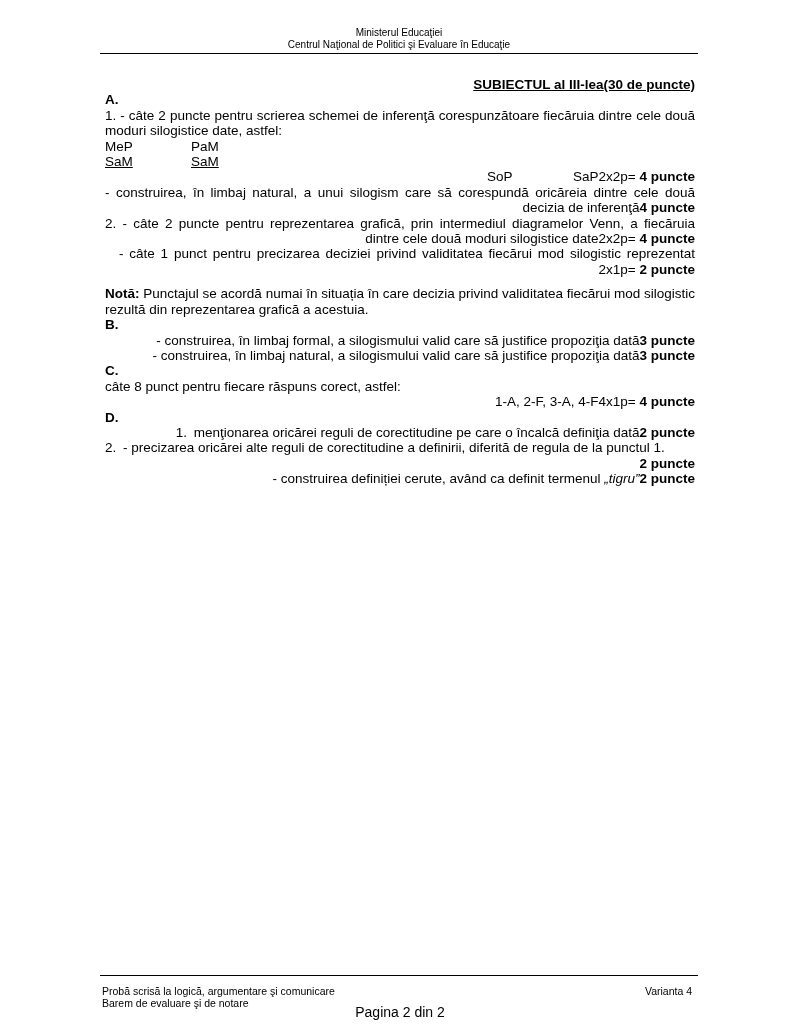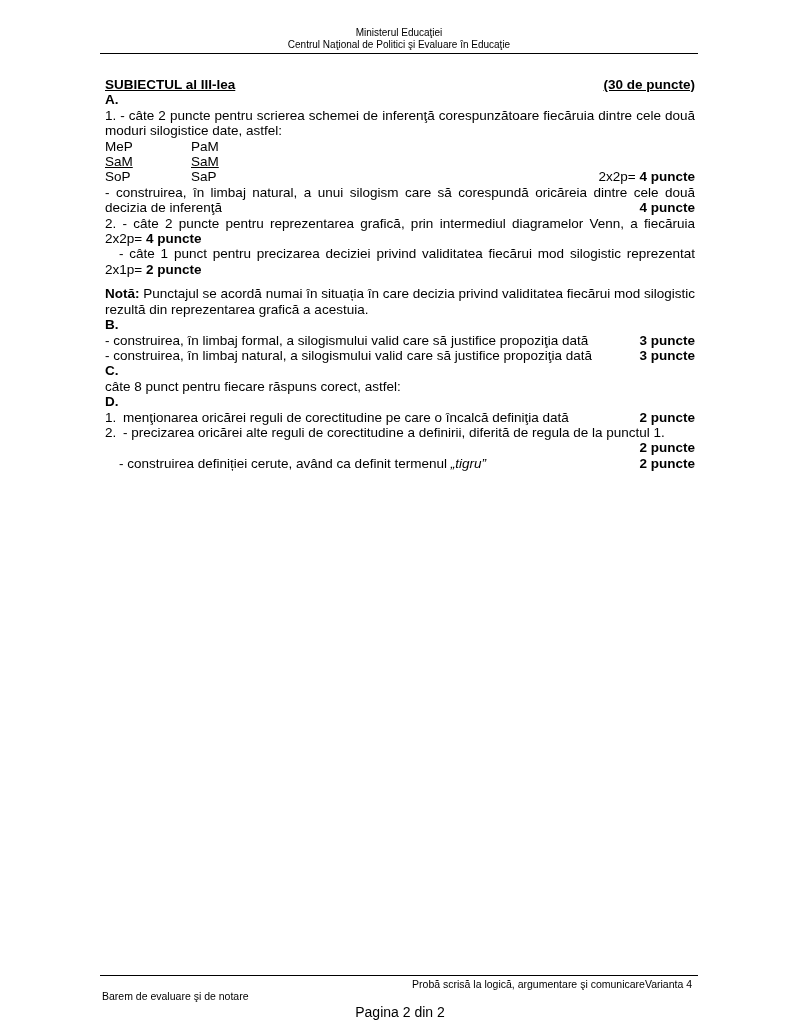--- a/index.html
+++ b/index.html
@@ -2,34 +2,34 @@
 <html><head>
 <meta charset="utf-8">
 <style>
   html, body { margin: 0; padding: 0; background: #ffffff; }
   body { width: 800px; height: 1036px; position: relative; overflow: hidden;
          font-family: "Liberation Sans", sans-serif; color: #000; }
   .header { position: absolute; top: 27px; left: 100px; width: 598px; text-align: center;
             font-size: 10px; line-height: 12px; }
   .header-rule { position: absolute; top: 53px; left: 100px; width: 598px; border-top: 1.5px solid #000; }
   .content { position: absolute; top: 77px; left: 105px; width: 590px; font-size: 13.5px; line-height: 15.4px; }
-  .line { display: flex; justify-content: space-between; white-space: nowrap; }
+  .line { display: flex; justify-content: flex-end; white-space: nowrap; }
   .just { text-align: justify; text-align-last: justify; }
   .para { text-align: justify; margin-top: 9px; }
   .b { font-weight: bold; }
   .u { text-decoration: underline; }
   .pair { display: flex; }
   .pair span:first-child { width: 86px; display: inline-block; }
   .right { text-align: right; }
   .indent2 { padding-left: 14px; }
   .numlist { display: flex; }
   .numlist .num { width: 18px; flex-shrink: 0; }
   .footer-rule { position: absolute; top: 975px; left: 100px; width: 598px; border-top: 1.5px solid #000; }
   .footer { position: absolute; top: 978px; left: 102px; width: 590px; font-size: 10.5px; line-height: 12px; }
-  .footer-row { display: flex; justify-content: flex-end; }
+  .footer-row { display: flex; justify-content: space-between; margin-top: 7px; }
   .page-num { position: absolute; top: 1004px; left: 0; width: 800px; text-align: center; font-size: 14px; }
 </style>
 </head>
 <body>
 
 <div class="header">
   <div>Ministerul Educaţiei</div>
   <div>Centrul Naţional de Politici şi Evaluare în Educaţie</div>
 </div>
 <div class="header-rule"></div>
@@ -61,20 +61,21 @@
   </div>
 
   <div class="just"> - construirea, în limbaj natural, a unui silogism care să corespundă oricăreia dintre cele două</div>
   <div class="line">
     <span>decizia de inferenţă</span>
     <span class="b">4 puncte</span>
   </div>
 
   <div class="just">2. - câte 2 puncte pentru reprezentarea grafică, prin intermediul diagramelor Venn, a fiecăruia</div>
   <div class="line">
+    <span>dintre cele două moduri silogistice date</span>
     <span><span>2x2p= </span><span class="b">4 puncte</span></span>
   </div>
 
   <div class="just indent2">- câte 1 punct pentru precizarea deciziei privind validitatea fiecărui mod silogistic reprezentat</div>
   <div class="line">
     <span><span>2x1p= </span><span class="b">2 puncte</span></span>
   </div>
 
   <div class="para">
     <span class="b">Notă:</span><span> Punctajul se acordă numai în situația în care decizia privind validitatea fiecărui mod silogistic rezultă din reprezentarea grafică a acestuia.</span>
@@ -85,20 +86,24 @@
     <span>- construirea, în limbaj formal, a silogismului valid care să justifice propoziţia dată</span>
     <span class="b">3 puncte</span>
   </div>
   <div class="line">
     <span>- construirea, în limbaj natural, a silogismului valid care să justifice propoziţia dată</span>
     <span class="b">3 puncte</span>
   </div>
 
   <div class="b">C.</div>
   <div>câte 8 punct pentru fiecare răspuns corect, astfel:</div>
+  <div class="line">
+    <span>1-A, 2-F, 3-A, 4-F</span>
+    <span><span>4x1p= </span><span class="b">4 puncte</span></span>
+  </div>
 
   <div class="b">D.</div>
   <div class="line">
     <span class="numlist">
         <span class="num">1.</span>
         <span>menţionarea oricărei reguli de corectitudine pe care o încalcă definiţia dată</span>
       </span>
     <span class="b">2 puncte</span>
   </div>
   <div class="numlist">

